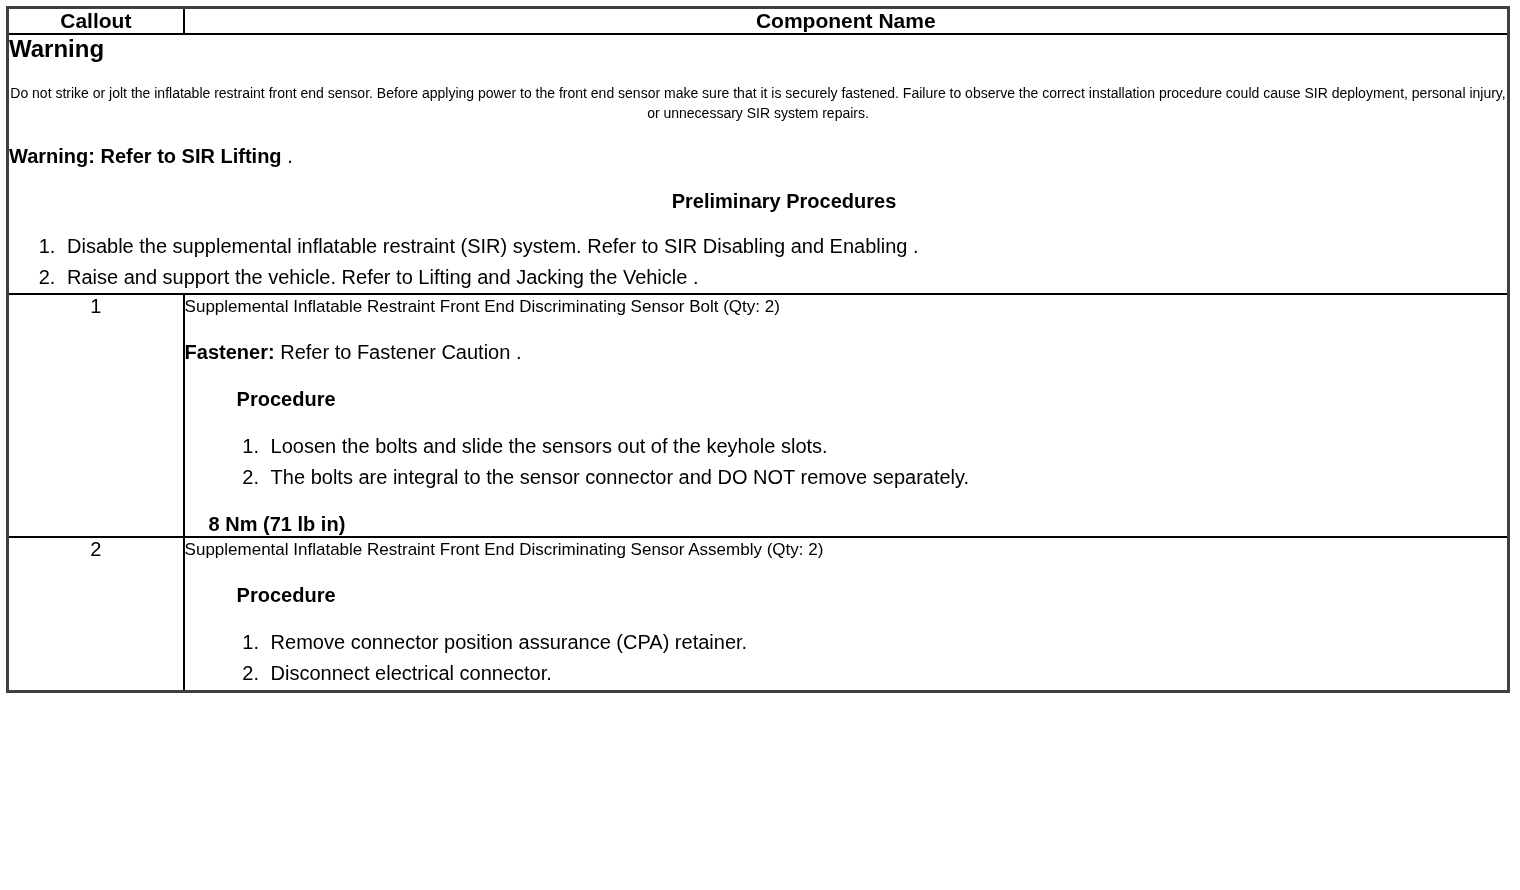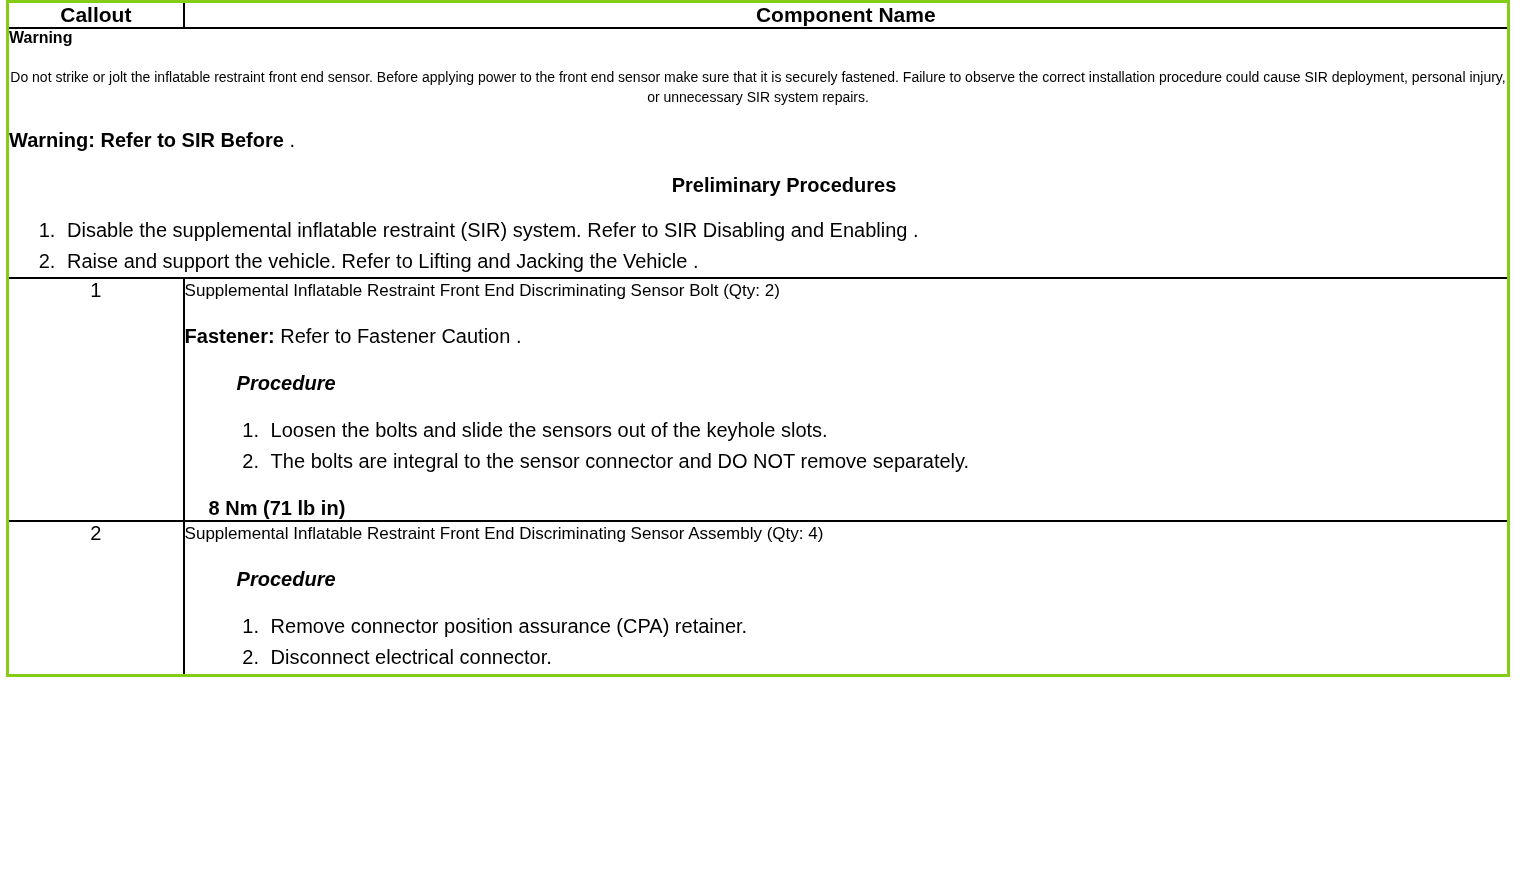--- a/index.html
+++ b/index.html
@@ -17,22 +17,22 @@
   .page {
     width: 1520px;
     height: 890px;
     position: relative;
     box-sizing: border-box;
   }
   table.service-table {
     border-collapse: collapse;
     table-layout: fixed;
     width: 1504px;
-    margin: 0 0 0 6px;
-    border: 3px solid #84cc16;
+    margin: 6px 0 0 6px;
+    border: 3px solid #404040;
   }
   table.service-table td,
   table.service-table th {
     border: 2px solid #000;
     vertical-align: top;
     padding: 0;
   }
   col.callout-col { width: 176px; }
   col.name-col { width: 1324px; }
 
@@ -47,21 +47,21 @@
   .cell-pad {
     padding: 10px 10px 12px 10px;
   }
   .cell-pad-notes {
     padding: 10px 12px 10px 8px;
   }
   .bold { font-weight: bold; }
 
   .warn-title {
     font-weight: bold;
-    font-size: 16px;
+    font-size: 24px;
     margin: 0 0 20px 0;
   }
   .warn-body {
     font-size: 14px;
     line-height: 1.44;
     margin: 0 0 22px 0;
     text-align: center;
   }
   .warn-refer {
     font-size: 20px;
@@ -93,21 +93,20 @@
     line-height: 1.4;
   }
   .caution-line {
     font-size: 20px;
     margin: 0 0 24px 0;
   }
   .procedure-head {
     font-weight: bold;
     font-size: 20px;
     margin: 0 0 20px 52px;
-    font-style: italic;
   }
   .torque-line {
     font-weight: bold;
     font-size: 20px;
     margin: 20px 0 0 0;
     padding-left: 24px;
   }
   ol.sub-list {
     margin: 0;
     padding: 0 0 0 80px;
@@ -129,21 +128,21 @@
       <tr>
         <th class="header-cell">Callout</th>
         <th class="header-cell">Component Name</th>
       </tr>
     </thead>
     <tbody>
       <tr>
         <td colspan="2" class="cell-pad-notes">
           <p class="warn-title">Warning</p>
           <p class="warn-body">Do not strike or jolt the inflatable restraint front end sensor. Before applying power to the front end sensor make sure that it is securely fastened. Failure to observe the correct installation procedure could cause SIR deployment, personal injury, or unnecessary SIR system repairs.</p>
-          <p class="warn-refer"><span class="bold">Warning: Refer to SIR Before</span> <span>.</span></p>
+          <p class="warn-refer"><span class="bold">Warning: Refer to SIR Lifting</span> <span>.</span></p>
           <p class="prelim-head">Preliminary Procedures</p>
           <ol class="proc-list">
             <li>Disable the supplemental inflatable restraint (SIR) system. Refer to SIR Disabling and Enabling .</li>
             <li>Raise and support the vehicle. Refer to Lifting and Jacking the Vehicle .</li>
           </ol>
         </td>
       </tr>
 
       <tr>
         <td class="callout-cell">1</td>
@@ -155,21 +154,21 @@
             <li>Loosen the bolts and slide the sensors out of the keyhole slots.</li>
             <li>The bolts are integral to the sensor connector and DO NOT remove separately.</li>
           </ol>
           <p class="torque-line">8 Nm (71 lb in)</p>
         </td>
       </tr>
 
       <tr>
         <td class="callout-cell">2</td>
         <td class="cell-pad">
-          <p class="item-title">Supplemental Inflatable Restraint Front End Discriminating Sensor Assembly (Qty: 4)</p>
+          <p class="item-title">Supplemental Inflatable Restraint Front End Discriminating Sensor Assembly (Qty: 2)</p>
           <p class="procedure-head">Procedure</p>
           <ol class="sub-list">
             <li>Remove connector position assurance (CPA) retainer.</li>
             <li>Disconnect electrical connector.</li>
           </ol>
         </td>
       </tr>
     </tbody>
   </table>
 </div>

